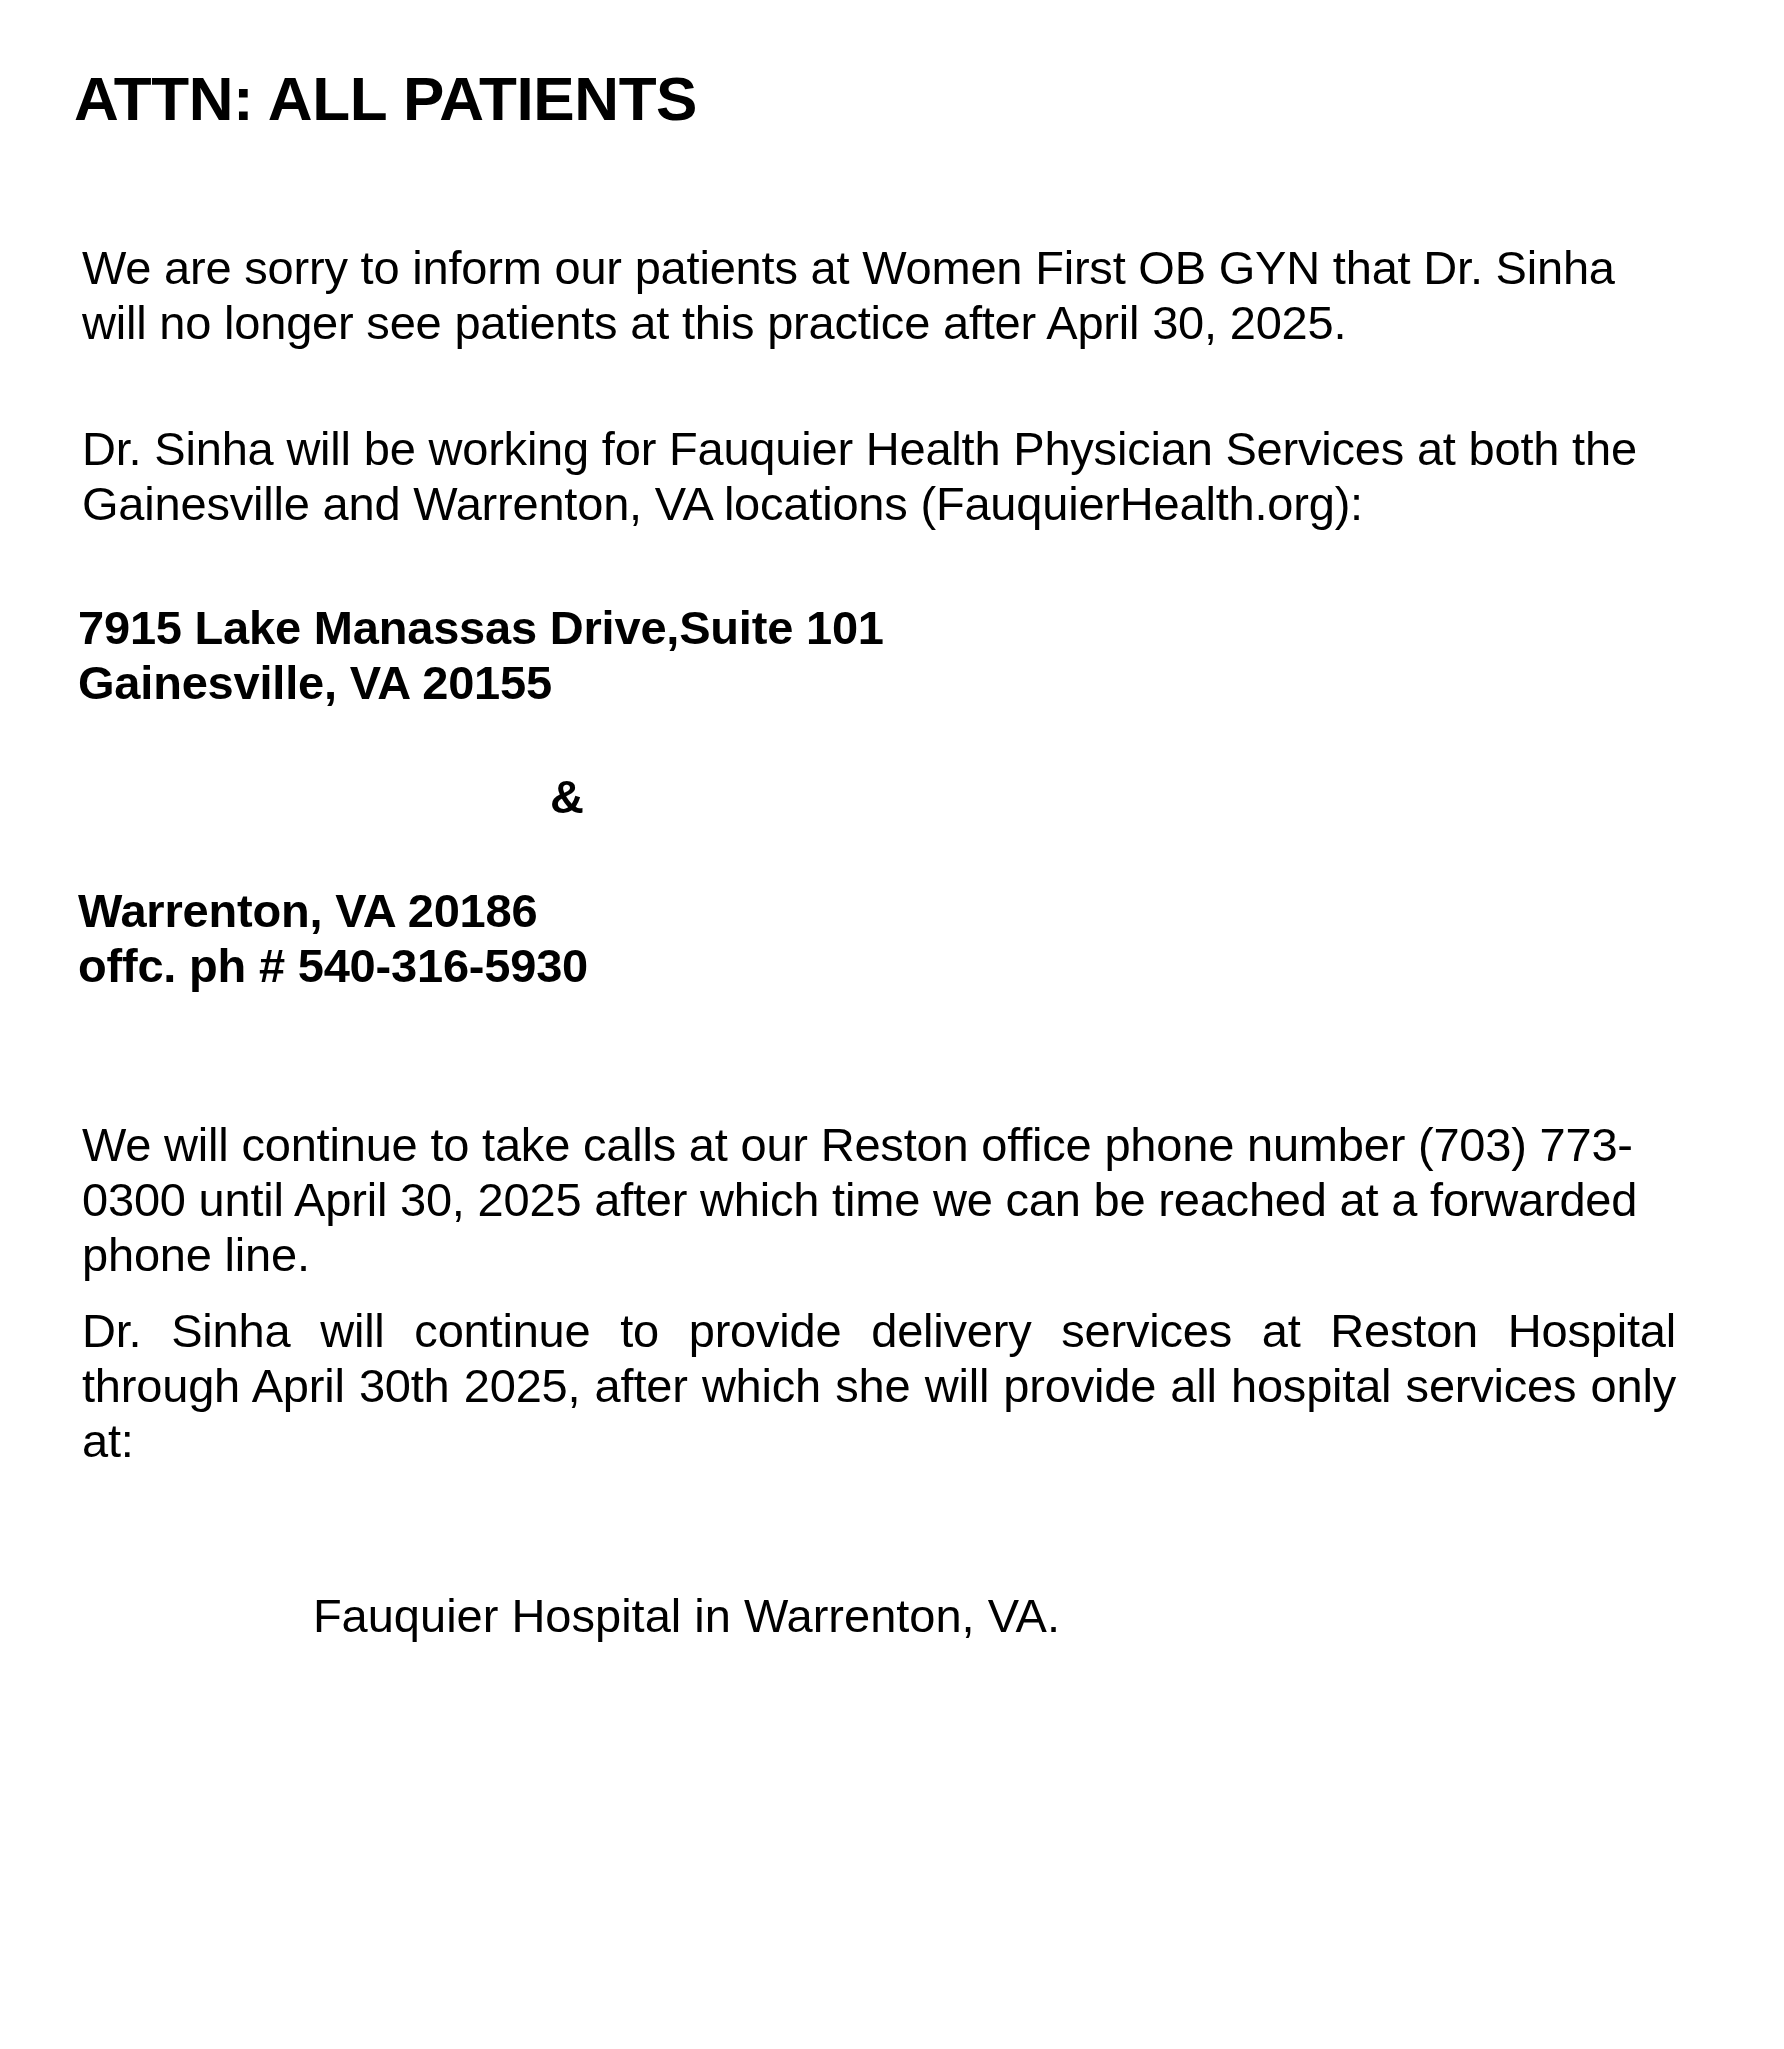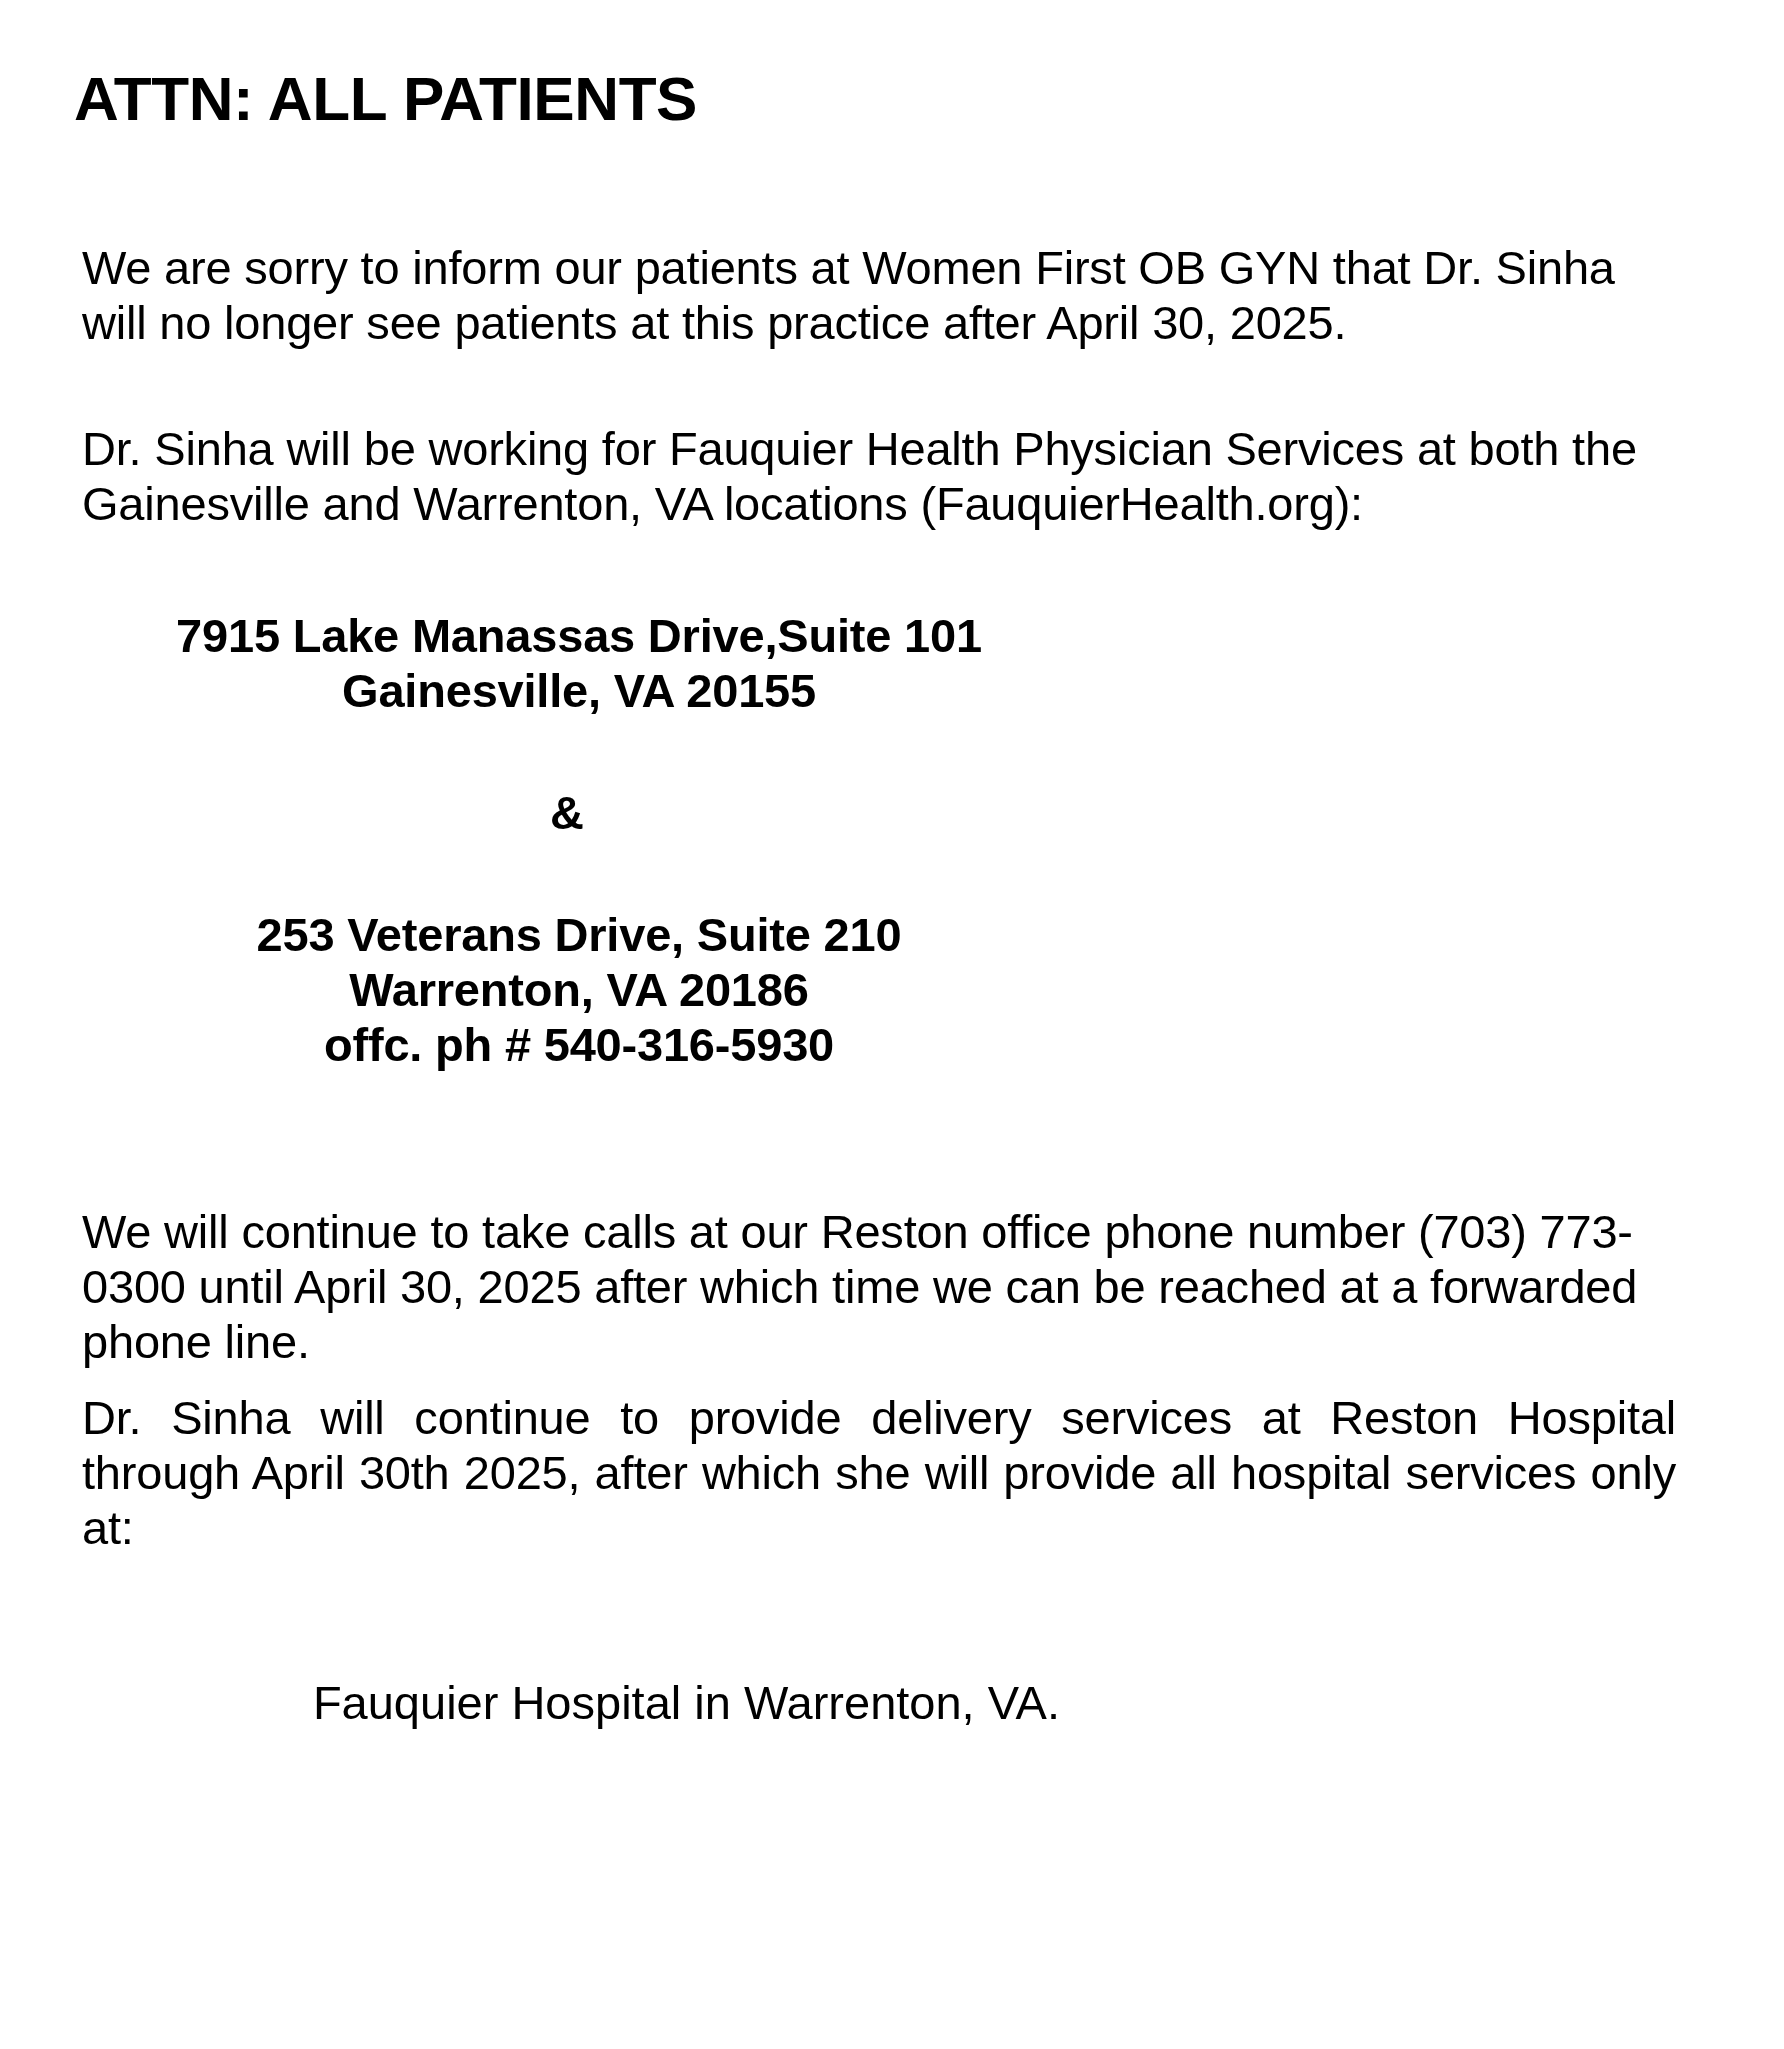--- a/index.html
+++ b/index.html
@@ -54,22 +54,22 @@
 
   .body-para.justified {
     text-align: justify;
     text-align-last: left;
   }
 
   .addr-block {
     font-size: 47px;
     font-weight: bold;
     line-height: 55px;
-    margin: 12px;
-    text-align: center;
+    margin: 4px;
+    text-align: left;
     letter-spacing: -0.2px;
     width: 986px;
   }
 
   .addr-line {
     display: block;
     white-space: nowrap;
   }
 
   .amp-line {
@@ -124,21 +124,20 @@
       <span class="addr-line">Gainesville, VA 20155</span>
     </div>
 
     <div class="sp-addr-amp"></div>
 
     <div class="amp-line">&amp;</div>
 
     <div class="sp-amp-addr2"></div>
 
     <div class="addr-block">
-      <span class="addr-line">253 Veterans Drive, Suite 210</span>
       <span class="addr-line">Warrenton, VA 20186</span>
       <span class="addr-line">offc. ph # 540-316-5930</span>
     </div>
 
     <div class="sp-addr2-p3"></div>
 
     <p class="body-para">We will continue to take calls at our Reston office phone number (703) 773-0300 until April 30, 2025 after which time we can be reached at a forwarded phone line.</p>
 
     <div class="sp-p3-p4"></div>
 

